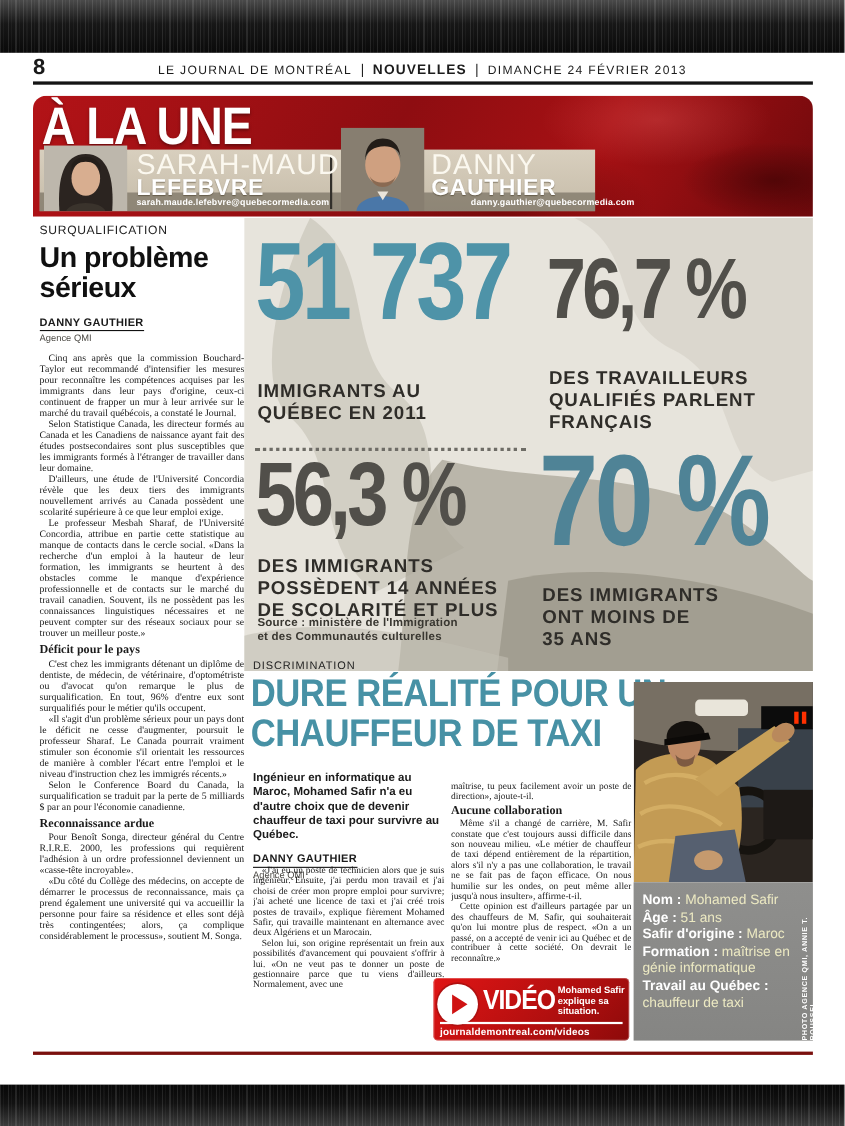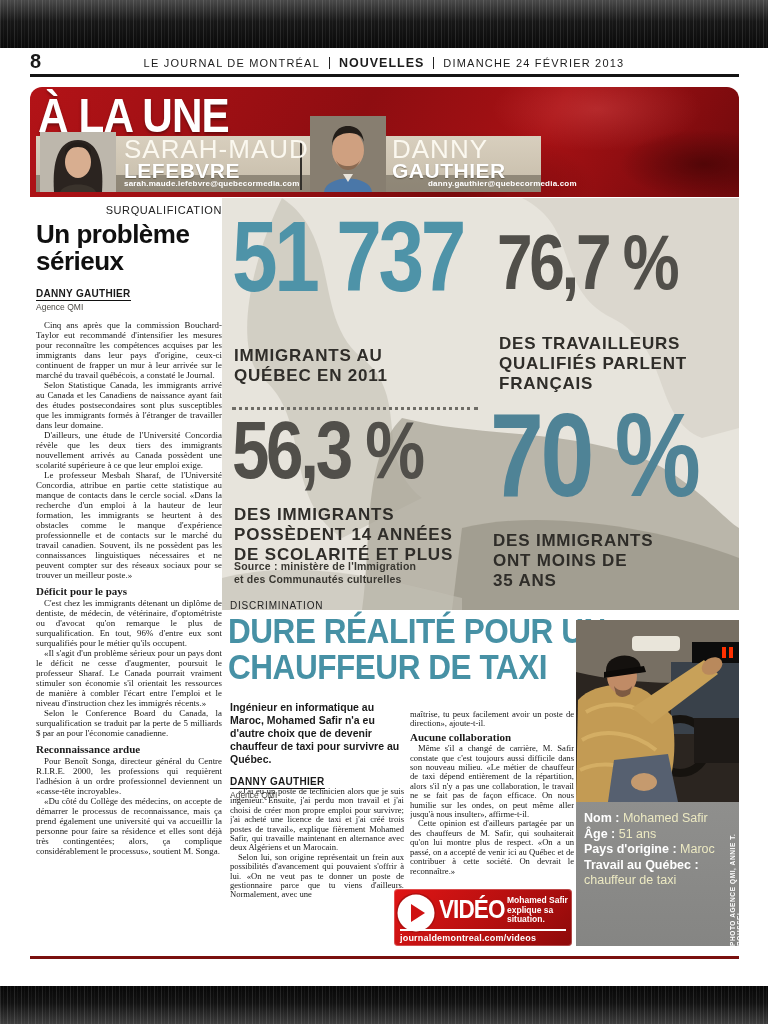--- a/index.html
+++ b/index.html
@@ -46,21 +46,21 @@
   .stat-val{font-weight:800;transform:scaleX(.82);transform-origin:left top;letter-spacing:-4px;line-height:.88;}
   .teal{color:#4e93a8;}
   .teal2{color:#4f8396;}
   .darkst{color:#514f4a;}
   .stat-lab{font-size:17px;font-weight:700;color:#2f2d29;letter-spacing:.8px;line-height:20px;}
   #dotted{left:232px;top:407px;width:246px;border-top:3px dotted #6e6c66;}
   #source{left:234px;top:560px;font-size:10.5px;font-weight:700;color:#393731;line-height:12.5px;letter-spacing:.2px;}
 
   
   #art1{left:36px;top:204px;width:186px;height:752px;overflow:hidden;}
-  .kicker{font-size:11px;letter-spacing:.6px;color:#222;text-align:right;}
+  .kicker{font-size:11px;letter-spacing:.6px;color:#222;}
   #art1 h1{margin:5px 0 0 0;font-size:26px;line-height:27px;font-weight:800;color:#101010;letter-spacing:-.5px;}
   .byline{margin-top:13px;font-size:10px;font-weight:800;border-bottom:1.5px solid #111;display:inline-block;padding-bottom:1px;letter-spacing:.3px;}
   .agency{font-size:8.5px;color:#4c4a45;margin-top:1px;}
   .bodytxt{font-family:"Liberation Serif",serif;font-size:8.9px;line-height:10px;text-align:justify;color:#161616;}
   .bodytxt p{margin:0;text-indent:8px;}
   #art1 .bodytxt{margin-top:8px;}
   .subhead{font-size:11px;font-weight:800;color:#1b1b1b;margin:6px 0 2px 0;}
 
   
   #art2-kicker{left:230px;top:600px;font-size:10px;letter-spacing:.8px;}
@@ -182,21 +182,21 @@
 
   <div class="abs" id="art1">
     <div class="kicker">SURQUALIFICATION</div>
     <h1>Un problème sérieux</h1>
     <div>
       <span class="byline">DANNY GAUTHIER</span>
       <div class="agency">Agence QMI</div>
     </div>
     <div class="bodytxt">
       <p>Cinq ans après que la commission Bouchard-Taylor eut recommandé d'intensifier les mesures pour reconnaître les compétences acquises par les immigrants dans leur pays d'origine, ceux-ci continuent de frapper un mur à leur arrivée sur le marché du travail québécois, a constaté le Journal.</p>
-      <p>Selon Statistique Canada, les immigrants arrivé au Canada et les Canadiens de naissance ayant fait des études postsecondaires sont plus susceptibles que les immigrants formés à l'étranger de travailler dans leur domaine.</p>
+      <p>Selon Statistique Canada, les directeur formés au Canada et les Canadiens de naissance ayant fait des études postsecondaires sont plus susceptibles que les immigrants formés à l'étranger de travailler dans leur domaine.</p>
       <p>D'ailleurs, une étude de l'Université Concordia révèle que les deux tiers des immigrants nouvellement arrivés au Canada possèdent une scolarité supérieure à ce que leur emploi exige.</p>
       <p>Le professeur Mesbah Sharaf, de l'Université Concordia, attribue en partie cette statistique au manque de contacts dans le cercle social. «Dans la recherche d'un emploi à la hauteur de leur formation, les immigrants se heurtent à des obstacles comme le manque d'expérience professionnelle et de contacts sur le marché du travail canadien. Souvent, ils ne possèdent pas les connaissances linguistiques nécessaires et ne peuvent compter sur des réseaux sociaux pour se trouver un meilleur poste.»</p>
       <div class="subhead">Déficit pour le pays</div>
       <p>C'est chez les immigrants détenant un diplôme de dentiste, de médecin, de vétérinaire, d'optométriste ou d'avocat qu'on remarque le plus de surqualification. En tout, 96% d'entre eux sont surqualifiés pour le métier qu'ils occupent.</p>
       <p>«Il s'agit d'un problème sérieux pour un pays dont le déficit ne cesse d'augmenter, poursuit le professeur Sharaf. Le Canada pourrait vraiment stimuler son économie s'il orientait les ressources de manière à combler l'écart entre l'emploi et le niveau d'instruction chez les immigrés récents.»</p>
       <p>Selon le Conference Board du Canada, la surqualification se traduit par la perte de 5 milliards $ par an pour l'économie canadienne.</p>
       <div class="subhead">Reconnaissance ardue</div>
       <p>Pour Benoît Songa, directeur général du Centre R.I.R.E. 2000, les professions qui requièrent l'adhésion à un ordre professionnel deviennent un «casse-tête incroyable».</p>
       <p>«Du côté du Collège des médecins, on accepte de démarrer le processus de reconnaissance, mais ça prend également une université qui va accueillir la personne pour faire sa résidence et elles sont déjà très contingentées; alors, ça complique considérablement le processus», soutient M. Songa.</p>
     </div>
@@ -253,20 +253,21 @@
       <ellipse cx="46" cy="56" rx="15" ry="18" fill="#c08b66"></ellipse>
       <path d="M30,50 C30,34 58,30 64,44 L66,52 L30,56 Z" fill="#14110e"></path>
       <path d="M28,52 L68,46 L70,52 L28,58 Z" fill="#0c0a08"></path>
       <path d="M38,66 C42,72 52,72 56,66 L54,74 C48,78 44,78 40,74 Z" fill="#7d5a42"></path>
     </svg>
   </div>
 
   <div class="abs" id="caption">
     <div><span class="cl">Nom :</span> <span class="cv">Mohamed Safir</span></div>
     <div><span class="cl">Âge :</span> <span class="cv">51 ans</span></div>
-    <div><span class="cl">Pays d'origine :</span> <span class="cv">Maroc</span></div>
+    <div><span class="cl">Safir d'origine :</span> <span class="cv">Maroc</span></div>
+    <div><span class="cl">Formation :</span> <span class="cv">maîtrise en génie informatique</span></div>
     <div><span class="cl">Travail au Québec :</span> <span class="cv">chauffeur de taxi</span></div>
   </div>
   <div class="abs" id="pcredit">PHOTO AGENCE QMI, ANNIE T. ROUSSEL</div>
 
   <div class="abs" id="maroon-rule"></div>
   <div class="abs edge-bar" id="botbar"></div>
 </div>
 
 </body></html>

